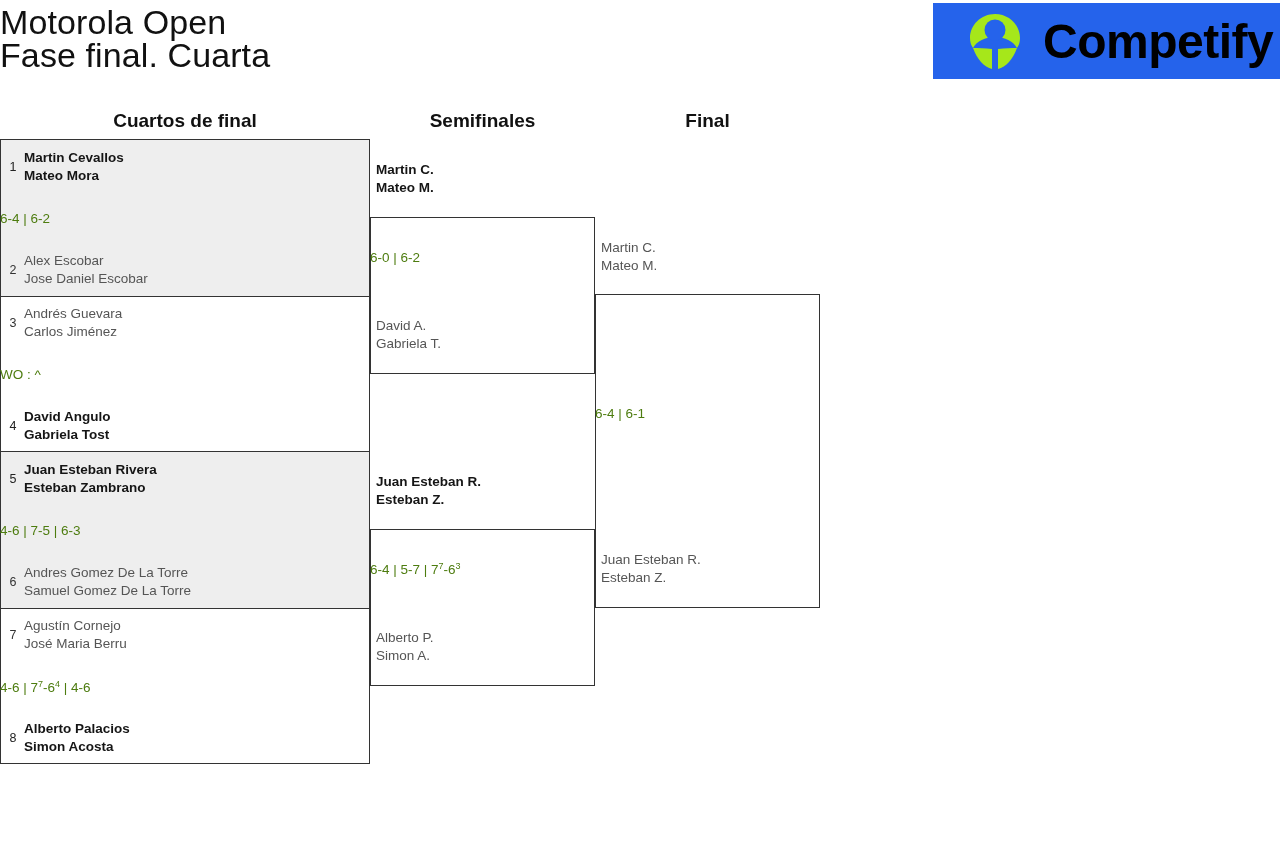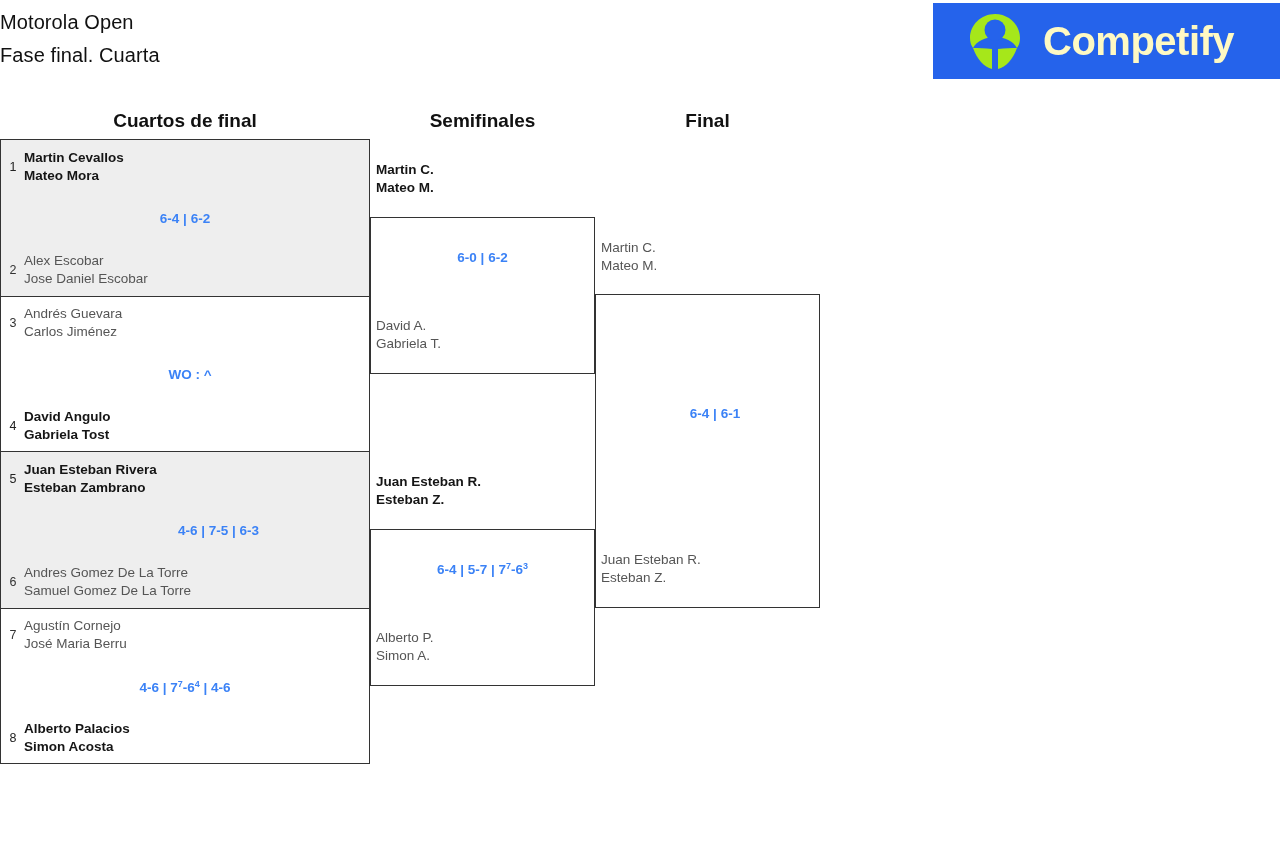--- a/index.html
+++ b/index.html
@@ -8,33 +8,33 @@
     width: 1280px; height: 850px;
     background: #ffffff;
     font-family: "Liberation Sans", sans-serif;
     -webkit-font-smoothing: antialiased;
   }
   #root { position: relative; width: 1280px; height: 850px; overflow: hidden; }
 
   
   .title {
     position: absolute; left: 0; top: 6px;
-    font-size: 20px; line-height: 33px;
+    font-size: 34px; line-height: 33px;
     color: #111111; font-weight: 400;
     letter-spacing: 0.1px; white-space: pre-line;
   }
   .logo {
     position: absolute; left: 933px; top: 3px;
     width: 347px; height: 76px;
     background: #2563eb;
     display: flex; align-items: center; padding-left: 26px;
   }
   .logo-mark { width: 72px; height: 60px; flex: 0 0 auto; }
   .logo-text {
-    color: #fef9c3; font-size: 40px; font-weight: 700;
+    color: #000000; font-size: 48px; font-weight: 700;
     letter-spacing: -0.5px; margin-left: 12px;
   }
 
   
   .round-head {
     position: absolute; text-align: center;
     font-size: 19px; font-weight: 700; color: #111111;
   }
   .rh-qf  { left: 0px;   top: 110px; width: 370px; }
   .rh-sf  { left: 370px; top: 110px; width: 225px; }
@@ -57,22 +57,22 @@
   .seed {
     width: 22px; flex: 0 0 auto; text-align: center;
     font-size: 12.5px; color: #333333; font-weight: 400;
     padding-top: 9px;
   }
   .team.win .seed { font-weight: 400; color: #222222; }
   .names { display: flex; flex-direction: column; }
 
   
   .score {
-    position: absolute; text-align: center;
-    font-size: 13.5px; color: #3b82f6; font-weight: 700;
+    position: absolute; text-align: left;
+    font-size: 13.5px; color: #4d7c0f; font-weight: 400;
     white-space: nowrap;
   }
   .score sup { font-size: 9px; vertical-align: super; line-height: 0; }
 </style>
 </head>
 <body>
 
 <div id="root">
 
   <div class="title"><span>Motorola Open</span><br><span>Fase final. Cuarta</span></div>

